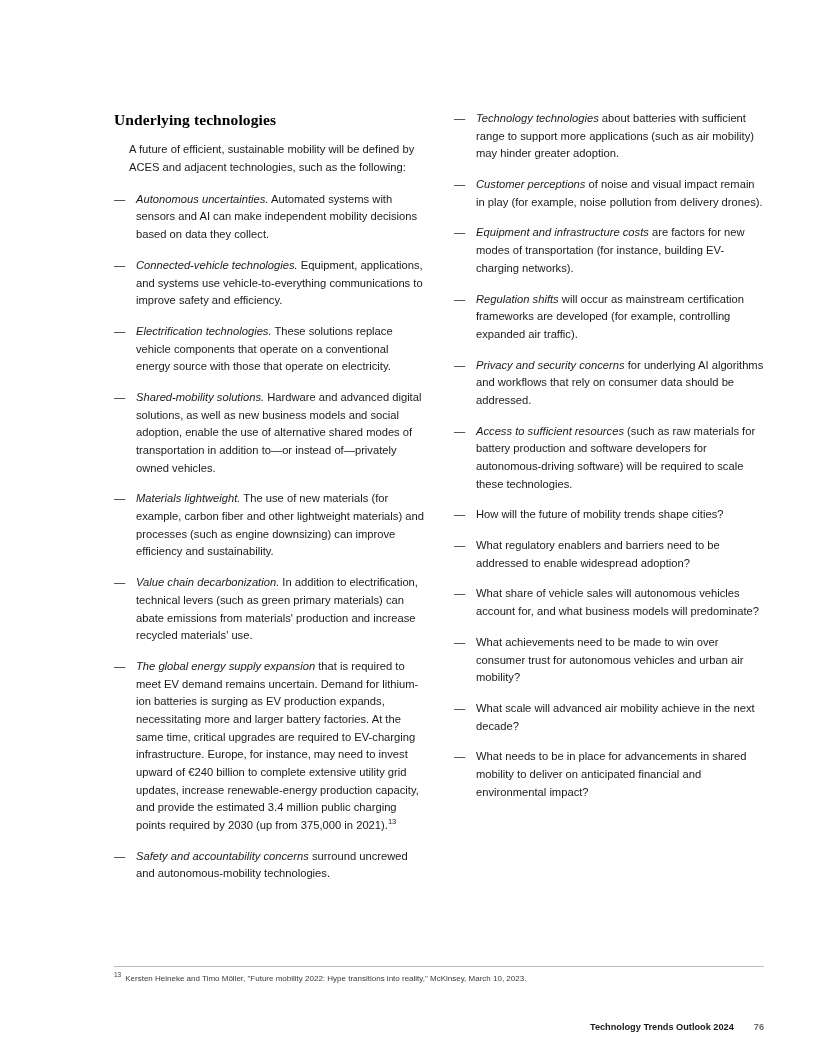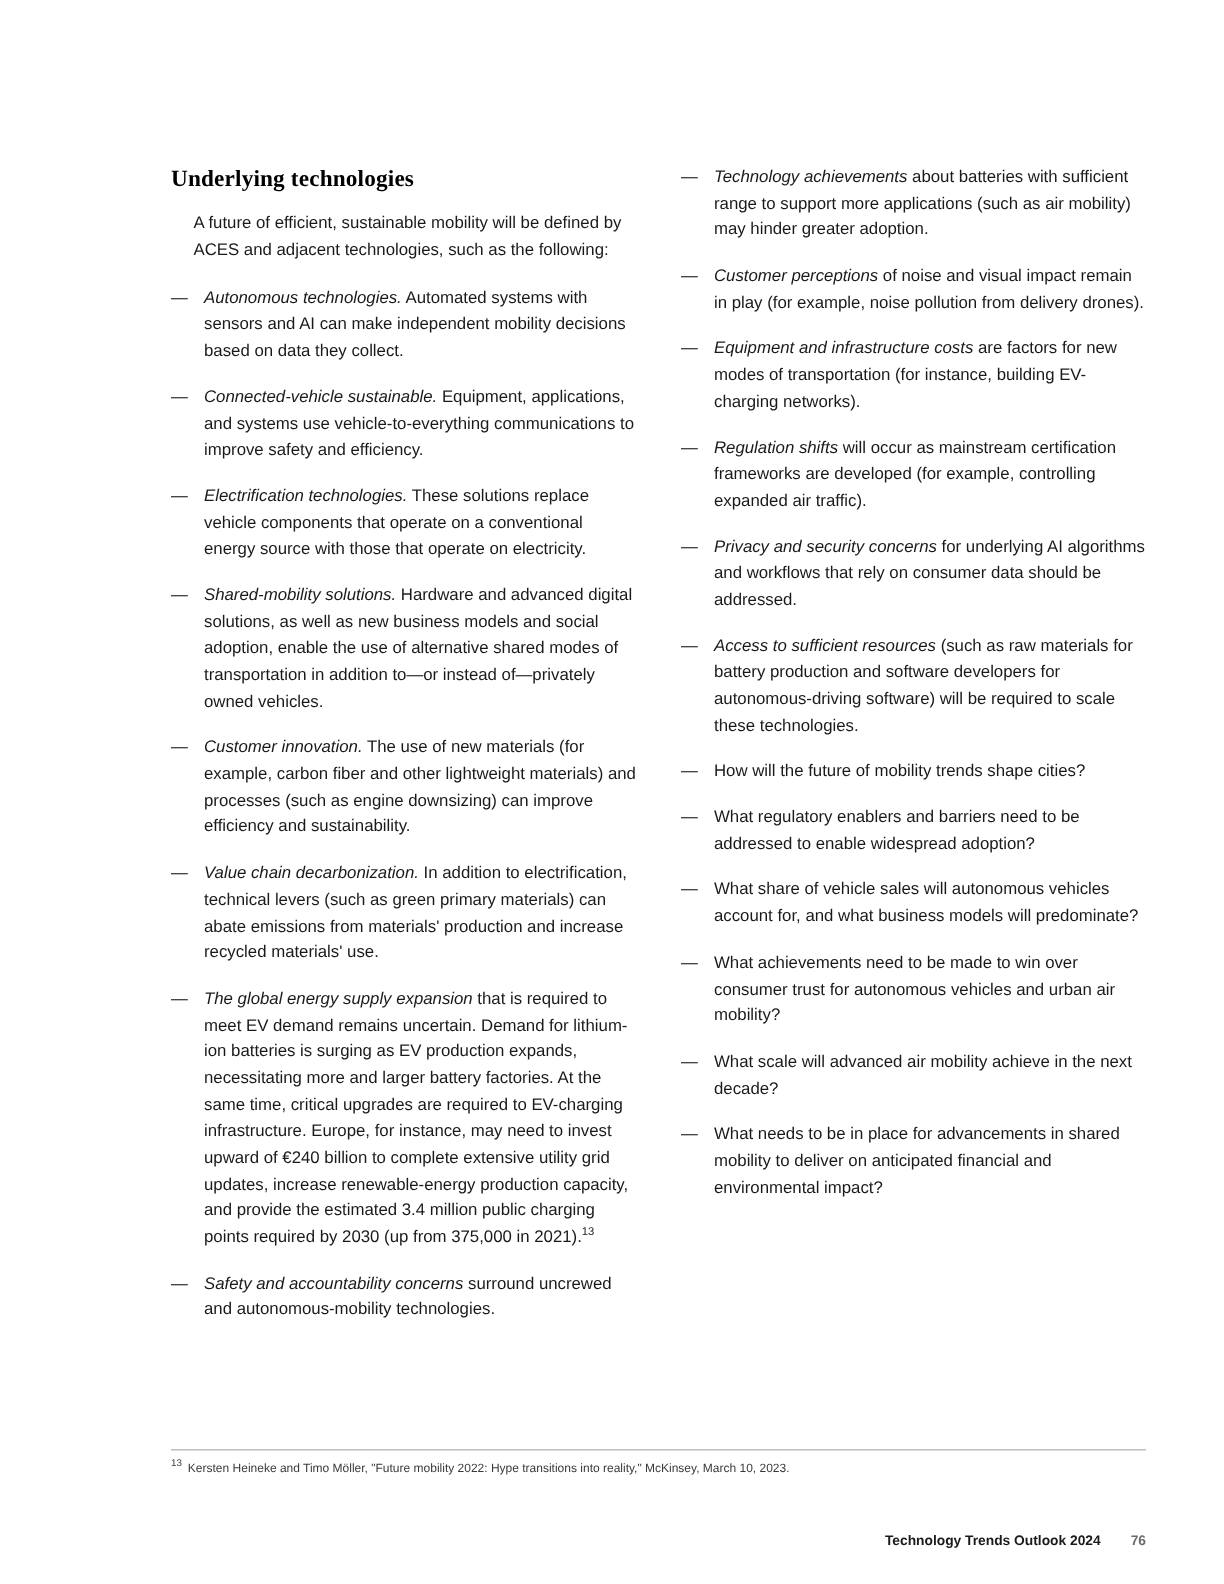--- a/index.html
+++ b/index.html
@@ -127,37 +127,37 @@
 
   <div class="columns">
 
     <div class="col">
       <h2 class="section-head">Underlying technologies</h2>
       <p class="intro">A future of efficient, sustainable mobility will be defined by ACES and adjacent technologies, such as the following:</p>
 
       <ul class="dash-list">
         <li>
           <span class="dash">—</span>
-          <span class="it">Autonomous technologies.</span><span> Automated systems with sensors and AI can make independent mobility decisions based on data they collect.</span>
-        </li>
-        <li>
-          <span class="dash">—</span>
-          <span class="it">Connected-vehicle sustainable.</span><span> Equipment, applications, and systems use vehicle-to-everything communications to improve safety and efficiency.</span>
+          <span class="it">Autonomous uncertainties.</span><span> Automated systems with sensors and AI can make independent mobility decisions based on data they collect.</span>
+        </li>
+        <li>
+          <span class="dash">—</span>
+          <span class="it">Connected-vehicle technologies.</span><span> Equipment, applications, and systems use vehicle-to-everything communications to improve safety and efficiency.</span>
         </li>
         <li>
           <span class="dash">—</span>
           <span class="it">Electrification technologies.</span><span> These solutions replace vehicle components that operate on a conventional energy source with those that operate on electricity.</span>
         </li>
         <li>
           <span class="dash">—</span>
           <span class="it">Shared-mobility solutions.</span><span> Hardware and advanced digital solutions, as well as new business models and social adoption, enable the use of alternative shared modes of transportation in addition to—or instead of—privately owned vehicles.</span>
         </li>
         <li>
           <span class="dash">—</span>
-          <span class="it">Customer innovation.</span><span> The use of new materials (for example, carbon fiber and other lightweight materials) and processes (such as engine downsizing) can improve efficiency and sustainability.</span>
+          <span class="it">Materials lightweight.</span><span> The use of new materials (for example, carbon fiber and other lightweight materials) and processes (such as engine downsizing) can improve efficiency and sustainability.</span>
         </li>
         <li>
           <span class="dash">—</span>
           <span class="it">Value chain decarbonization.</span><span> In addition to electrification, technical levers (such as green primary materials) can abate emissions from materials' production and increase recycled materials' use.</span>
         </li>
       </ul>
 
 
       <ul class="dash-list">
         <li>
@@ -168,21 +168,21 @@
           <span class="dash">—</span>
           <span class="it">Safety and accountability concerns</span><span> surround uncrewed and autonomous-mobility technologies.</span>
         </li>
       </ul>
     </div>
 
     <div class="col">
       <ul class="dash-list">
         <li>
           <span class="dash">—</span>
-          <span class="it">Technology achievements</span><span> about batteries with sufficient range to support more applications (such as air mobility) may hinder greater adoption.</span>
+          <span class="it">Technology technologies</span><span> about batteries with sufficient range to support more applications (such as air mobility) may hinder greater adoption.</span>
         </li>
         <li>
           <span class="dash">—</span>
           <span class="it">Customer perceptions</span><span> of noise and visual impact remain in play (for example, noise pollution from delivery drones).</span>
         </li>
         <li>
           <span class="dash">—</span>
           <span class="it">Equipment and infrastructure costs</span><span> are factors for new modes of transportation (for instance, building EV-charging networks).</span>
         </li>
         <li>

